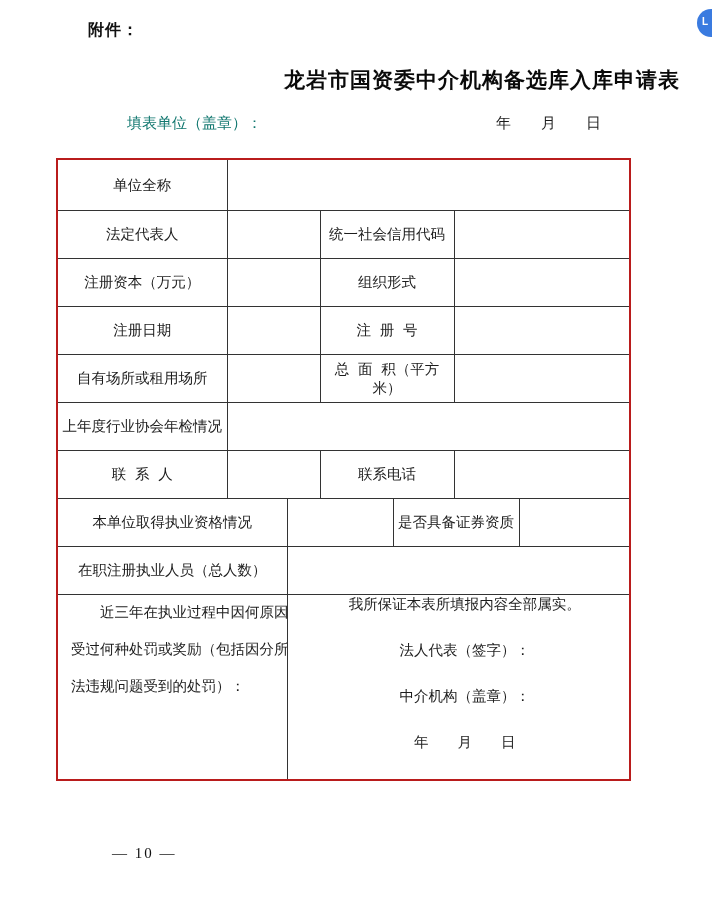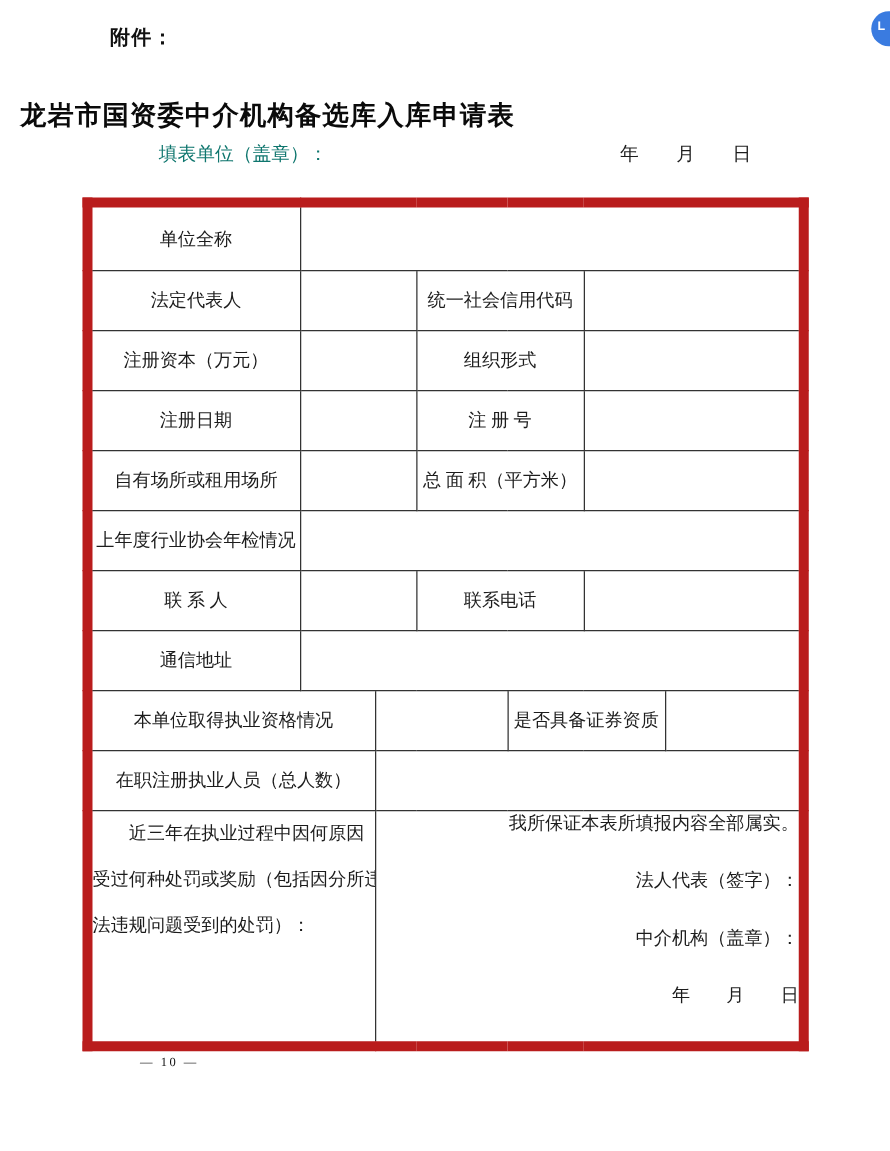--- a/index.html
+++ b/index.html
@@ -16,69 +16,70 @@
     overflow: hidden;
   }
   .attachment {
     position: absolute; left: 88px; top: 20px;
     font-family: "Liberation Sans", "DejaVu Sans", sans-serif;
     font-weight: bold; font-size: 16px; letter-spacing: 1px;
     color: #111;
   }
   .title {
     position: absolute; left: 0; top: 62px; width: 676px;
-    margin: 16px; text-align: left;
+    margin: 4px; text-align: right;
     font-size: 21px; font-weight: bold; letter-spacing: 1px;
     color: #0a0a0a;
   }
   .subhead-unit {
     position: absolute; left: 127px; top: 114px;
     font-size: 15px; color: #0f766e;
   }
   .subhead-date {
     position: absolute; left: 496px; top: 114px;
     font-size: 15px; color: #1c1c1c;
   }
   table.form {
-    position: absolute; left: 66px; top: 158px;
+    position: absolute; left: 56px; top: 158px;
     width: 573px;
     border-collapse: collapse;
     table-layout: fixed;
-    border: 8px solid #b91c1c;
+    border: 2px solid #b91c1c;
+    font-family: Liberation Mono, monospace;
   }
   table.form td {
     border: 1px solid #333;
     font-size: 14.5px;
     color: #1c1c1c;
     padding: 0;
     vertical-align: middle;
     overflow: hidden;
   }
   td.lbl { text-align: center; }
   tr.r1  td { height: 50px; }
   tr.r   td { height: 47px; margin-left: 10px; }
-  tr.r11 td { height: 173px; vertical-align: top; }
+  tr.r11 td { height: 173px; vertical-align: top; padding-left: 13px; }
   td.penalty {
     text-align: left;
     font-size: 13.5px;
     line-height: 37px;
     padding: 10px 6px 0 6px;
   }
   td.penalty .line { white-space: nowrap; }
   td.penalty .indent { text-indent: 2em; }
   td.decl {
-    text-align: right;
+    text-align: center;
     font-size: 15px;
     padding: 14px 8px 0 32px;
     line-height: 20px;
   }
   td.decl .line { margin-bottom: 26px; white-space: nowrap; }
   .pageno {
     position: absolute; left: 112px; top: 845px;
-    font-size: 10px; color: #111; letter-spacing: 2px;
+    font-size: 15px; color: #111; letter-spacing: 2px;
   }
   .badge {
     position: absolute; left: 697px; top: 9px;
     width: 28px; height: 28px; border-radius: 50%;
     background: #3a7be0;
     cursor: pointer;
   }
   .badge span {
     position: absolute; left: 5px; top: 7px;
     color: #ffffff; font-size: 10px; font-weight: bold;
@@ -147,24 +148,20 @@
       <td colspan="6"></td>
     </tr>
 
     <tr class="r">
       <td class="lbl">联 系 人</td>
       <td colspan="2"></td>
       <td colspan="2" class="lbl">联系电话</td>
       <td colspan="2"></td>
     </tr>
 
-    <tr class="r">
-      <td class="lbl">通信地址</td>
-      <td colspan="6"></td>
-    </tr>
 
     <tr class="r">
       <td colspan="2" class="lbl">本单位取得执业资格情况</td>
       <td colspan="2"></td>
       <td colspan="2" class="lbl">是否具备证券资质</td>
       <td></td>
     </tr>
 
     <tr class="r">
       <td colspan="2" class="lbl">在职注册执业人员（总人数）</td>

